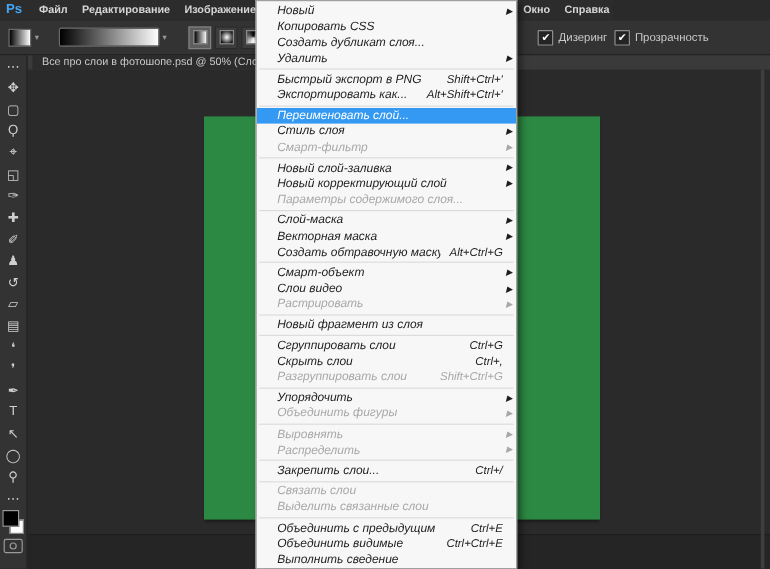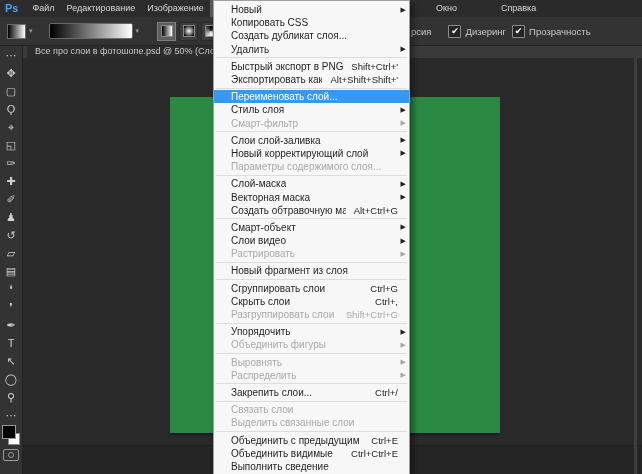--- a/index.html
+++ b/index.html
@@ -8,23 +8,23 @@
     background:#2a2a2a;font-family:"Liberation Sans",sans-serif;
     -webkit-font-smoothing:antialiased;
   }
   
   #menubar{
     position:absolute;left:0;top:0;width:511px;height:17px;
     background:#2c2c2c;display:flex;align-items:stretch;
     color:#d6d6d6;font-size:9px;z-index:5;
   }
   #ps-logo{color:#44a7f7;font-weight:bold;font-size:11px;line-height:17px;padding:0 8px 0 5px;}
-  .mb-item{line-height:17px;padding:0 6px;white-space:nowrap;}
+  .mb-item{line-height:17px;padding:0 6px;white-space:nowrap;font-weight:bold;}
   .mb-item.active{background:#5a5a5a;color:#ffffff;}
-  .mb-right{position:absolute;left:430px;top:0;height:17px;display:flex;gap:32px;}
+  .mb-right{position:absolute;left:430px;top:0;height:17px;display:flex;}
   
   #optionsbar{
     position:absolute;left:0;top:17px;width:642px;height:28px;
     background:#333333;border-bottom:1px solid #232323;
     display:flex;align-items:center;z-index:4;color:#c8c8c8;
   }
   .grad-thumb{width:17px;height:13px;margin-left:7px;
     background:linear-gradient(to right,#000,#fff);border:1px solid #6a6a6a;}
   .dd{color:#9a9a9a;font-size:7px;margin:0 3px;}
   .grad-preview{width:82px;height:14px;margin-left:13px;
@@ -66,24 +66,24 @@
     white-space:nowrap;overflow:hidden;box-sizing:border-box;}
   
   #canvas-area{position:absolute;left:23px;top:58px;width:619px;height:387px;background:#2a2a2a;z-index:1;}
   #green-doc{position:absolute;left:147px;top:39px;width:330px;height:336px;
     box-shadow:0 3px 2px -1px rgba(0,0,0,0.35);}
   #bottom-strip{position:absolute;left:23px;top:445px;width:619px;height:29px;
     background:#252525;border-top:1px solid #1e1e1e;z-index:1;}
   #right-edge{position:absolute;left:634px;top:58px;width:3px;height:416px;background:#3e3e3e;z-index:1;}
   
   #layers-menu{
-    position:absolute;left:213px;top:0;width:197px;height:474px;box-sizing:border-box;
+    position:absolute;left:213px;top:0;width:218px;height:474px;box-sizing:border-box;
     background:#f7f7f7;border:1px solid #9f9f9f;border-bottom:none;
     box-shadow:3px 3px 6px rgba(0,0,0,0.45);z-index:10;
-    padding-top:2px;overflow:hidden;color:#1e1e1e;font-size:10px;
+    padding-top:2px;overflow:hidden;color:#1e1e1e;font-size:10px;font-style:italic;
   }
   .menu-item{height:13.2px;display:flex;align-items:center;padding:0 3px 0 17px;white-space:nowrap;overflow:hidden;}
   .menu-item .lbl{flex:1;overflow:hidden;}
   .menu-item .sc{margin-left:8px;font-size:9.5px;}
   .menu-item .ar{width:8px;text-align:right;font-size:7px;flex:none;}
   .menu-item.disabled{color:#a8a8a8;justify-content:flex-end;}
   .menu-item.highlighted{background:#3399f3;color:#ffffff;}
   .menu-sep{border-top:1px solid #dcdcdc;margin:1.5px 2px;}
 </style>
 </head>
@@ -199,39 +199,39 @@
       <span class="ar">▶</span>
     </div>
     <div class="menu-sep"></div>
     <div class="menu-item">
       <span class="lbl">Быстрый экспорт в PNG</span>
       <span class="sc">Shift+Ctrl+'</span>
       <span class="ar"></span>
     </div>
     <div class="menu-item">
       <span class="lbl">Экспортировать как...</span>
-      <span class="sc">Alt+Shift+Shift+'</span>
+      <span class="sc">Alt+Shift+Ctrl+'</span>
       <span class="ar"></span>
     </div>
     <div class="menu-sep"></div>
     <div class="menu-item highlighted" style="background: rgb(51, 153, 243); align-items: center;">
       <span class="lbl">Переименовать слой...</span>
       <span class="ar"></span>
     </div>
     <div class="menu-item">
       <span class="lbl">Стиль слоя</span>
       <span class="ar">▶</span>
     </div>
     <div class="menu-item disabled">
       <span class="lbl">Смарт-фильтр</span>
       <span class="ar">▶</span>
     </div>
     <div class="menu-sep"></div>
     <div class="menu-item">
-      <span class="lbl">Слои слой-заливка</span>
+      <span class="lbl">Новый слой-заливка</span>
       <span class="ar">▶</span>
     </div>
     <div class="menu-item">
       <span class="lbl">Новый корректирующий слой</span>
       <span class="ar">▶</span>
     </div>
     <div class="menu-item disabled">
       <span class="lbl">Параметры содержимого слоя...</span>
       <span class="ar"></span>
     </div>

